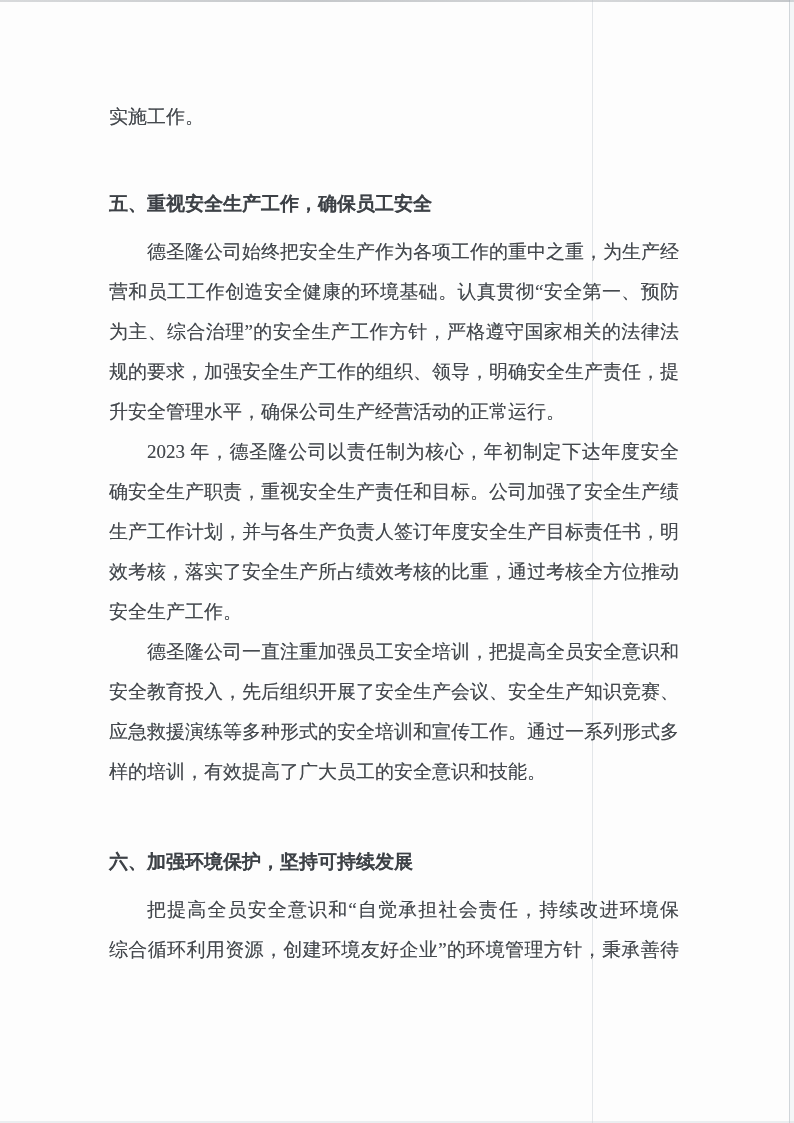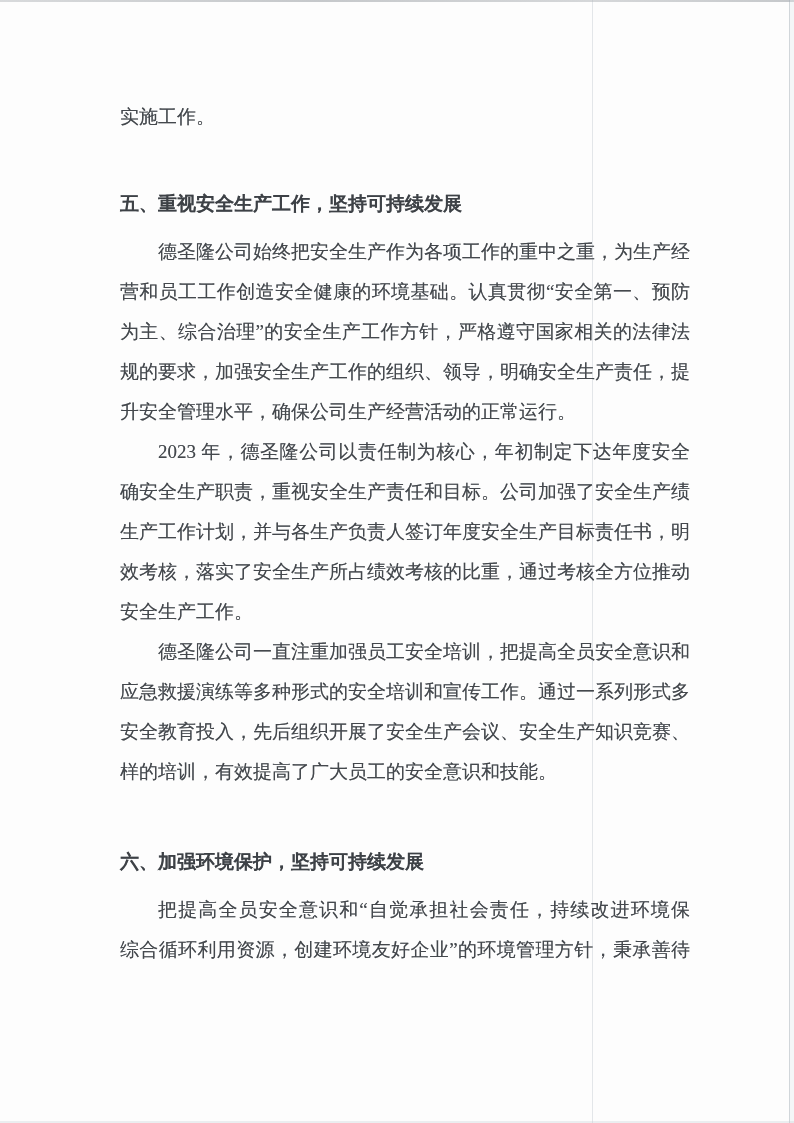--- a/index.html
+++ b/index.html
@@ -34,21 +34,21 @@
     position: absolute; top: 0; bottom: 0; left: 789px; width: 1px;
     background: rgba(165,175,183,0.50);
   }
   .scan-right-band {
     position: absolute; top: 0; bottom: 0; left: 790px; right: 0;
     background: rgba(226,231,235,0.35);
   }
   
   .content {
     position: absolute;
-    left: 120px;
+    left: 109px;
     top: 97px;
     width: 570px;
     color: #44484d;
     font-size: 19px;
     text-shadow: 0 0 0.5px rgba(70,74,80,0.55);
   }
   .ln {
     height: 40px;
     line-height: 40px;
     text-align: justify;
@@ -80,42 +80,42 @@
   <div class="scan-top"></div>
   <div class="scan-vline-1"></div>
   <div class="scan-right-band"></div>
   <div class="scan-vline-2"></div>
   <div class="scan-bottom"></div>
 
   <div class="content">
 
     <div class="ln left">实施工作。</div>
 
-    <h2 class="heading">五、重视安全生产工作，坚持可持续发展</h2>
+    <h2 class="heading">五、重视安全生产工作，确保员工安全</h2>
 
     <div class="para first">
       <div class="ln ind">德圣隆公司始终把安全生产作为各项工作的重中之重，为生产经</div>
       <div class="ln">营和员工工作创造安全健康的环境基础。认真贯彻“安全第一、预防</div>
       <div class="ln">为主、综合治理”的安全生产工作方针，严格遵守国家相关的法律法</div>
       <div class="ln">规的要求，加强安全生产工作的组织、领导，明确安全生产责任，提</div>
       <div class="ln left">升安全管理水平，确保公司生产经营活动的正常运行。</div>
     </div>
 
     <div class="para">
       <div class="ln ind">2023 年，德圣隆公司以责任制为核心，年初制定下达年度安全</div>
       <div class="ln">确安全生产职责，重视安全生产责任和目标。公司加强了安全生产绩</div>
       <div class="ln">生产工作计划，并与各生产负责人签订年度安全生产目标责任书，明</div>
       <div class="ln">效考核，落实了安全生产所占绩效考核的比重，通过考核全方位推动</div>
       <div class="ln left">安全生产工作。</div>
     </div>
 
     <div class="para">
       <div class="ln ind">德圣隆公司一直注重加强员工安全培训，把提高全员安全意识和</div>
+      <div class="ln">安全教育投入，先后组织开展了安全生产会议、安全生产知识竞赛、</div>
       <div class="ln">应急救援演练等多种形式的安全培训和宣传工作。通过一系列形式多</div>
-      <div class="ln">安全教育投入，先后组织开展了安全生产会议、安全生产知识竞赛、</div>
       <div class="ln left">样的培训，有效提高了广大员工的安全意识和技能。</div>
     </div>
 
     <h2 class="heading h6">六、加强环境保护，坚持可持续发展</h2>
 
     <div class="para first">
       <div class="ln ind">把提高全员安全意识和“自觉承担社会责任，持续改进环境保护，</div>
       <div class="ln">综合循环利用资源，创建环境友好企业”的环境管理方针，秉承善待</div>
     </div>
 

